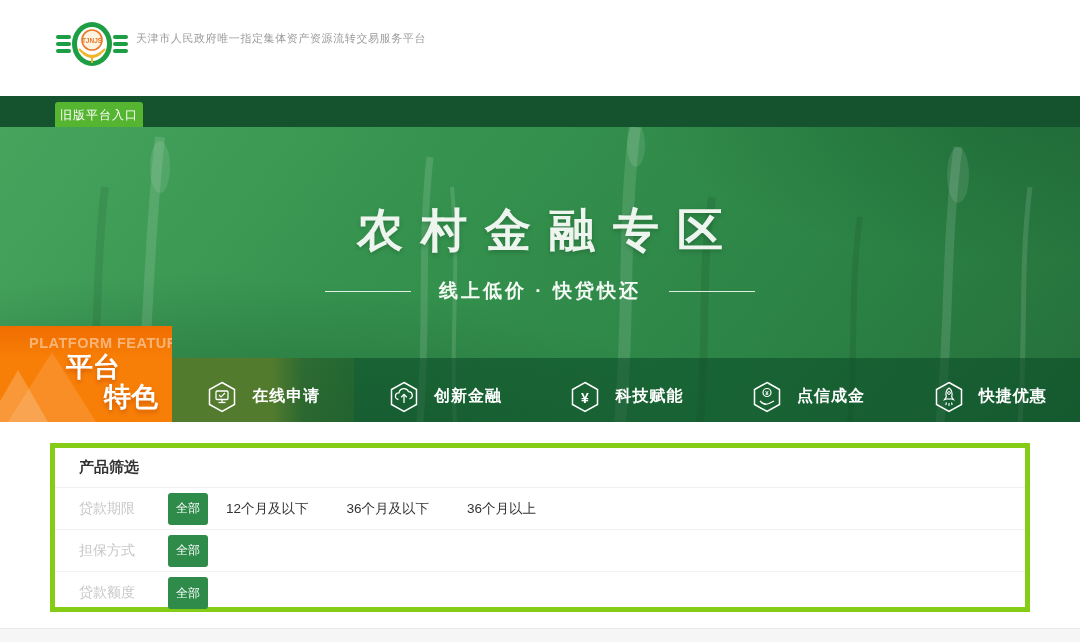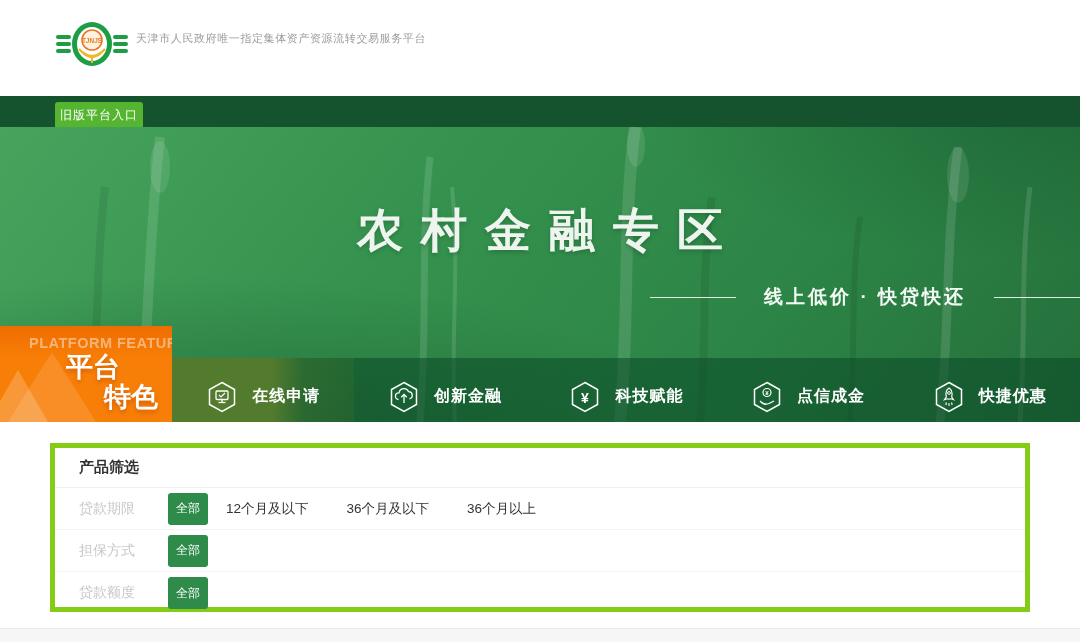--- a/index.html
+++ b/index.html
@@ -28,21 +28,21 @@
     background:
       radial-gradient(900px 320px at 18% 115%, rgba(10,60,30,0.45), rgba(10,60,30,0) 60%),
       radial-gradient(700px 300px at 95% -10%, rgba(12,70,35,0.35), rgba(12,70,35,0) 55%),
       linear-gradient(128deg, #46a45d 0%, #35924e 38%, #2c8446 70%, #256f3b 100%);
   }
   .hero-decor { position:absolute; left:0; top:0; }
   .hero-title { position:absolute; left:0; top:73px; width:100%; text-align:center;
     font-size:46px; font-weight:bold; color:#eef5ee; letter-spacing:18px; padding-left:18px;
     text-shadow:0 2px 4px rgba(20,70,35,0.35); }
   .hero-sub { position:absolute; left:0; top:151px; width:100%; display:flex;
-    align-items:center; justify-content:flex-end; gap:28px;margin-top:6px; }
+    align-items:center; justify-content:center; gap:28px; }
   .hero-sub .line { width:86px; height:1px; background:rgba(255,255,255,0.85); }
   .hero-sub .txt { font-size:19px; color:#f4faf4; letter-spacing:3px; font-weight:bold; }
 
   
   .feature-strip { position:absolute; left:172px; top:231px; width:908px; height:77px;
     background:rgba(9,73,39,0.55); display:flex; }
   .feature-cell { flex:1 1 0; display:flex; align-items:center; justify-content:center;
     gap:13px; cursor:pointer; }
   .feature-cell.active { background:linear-gradient(90deg, #527b2e 0%, #527b2e 55%,
     rgba(82,123,46,0.35) 72%, rgba(82,123,46,0.18) 100%); }

